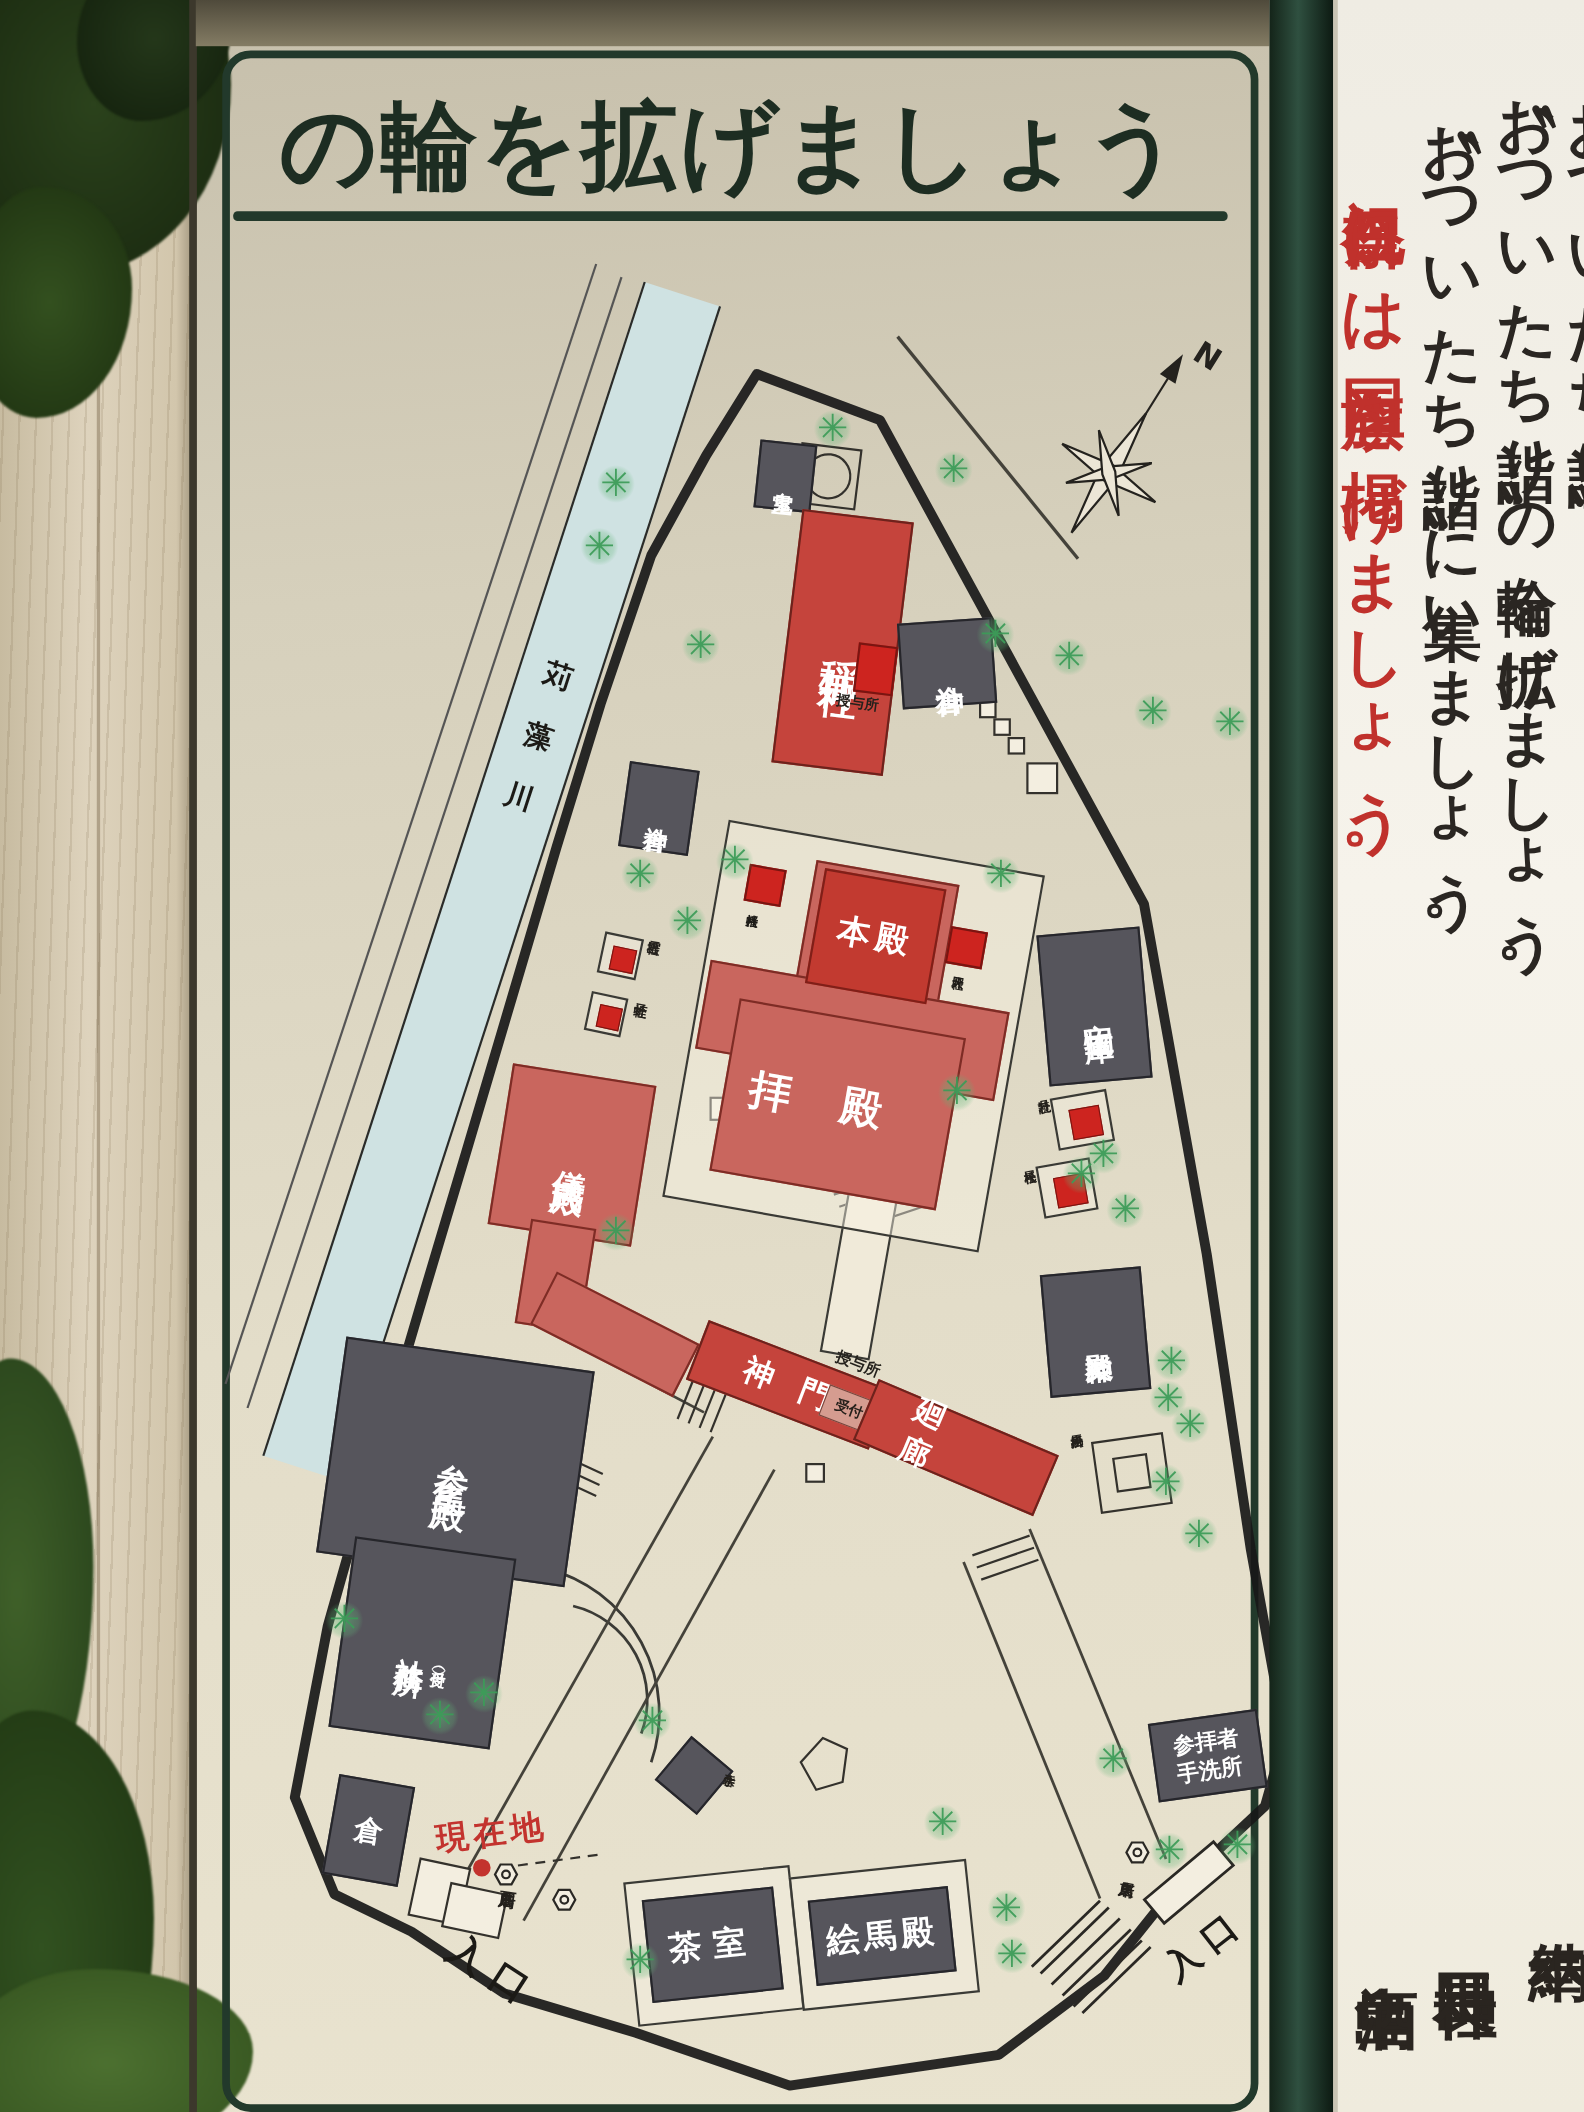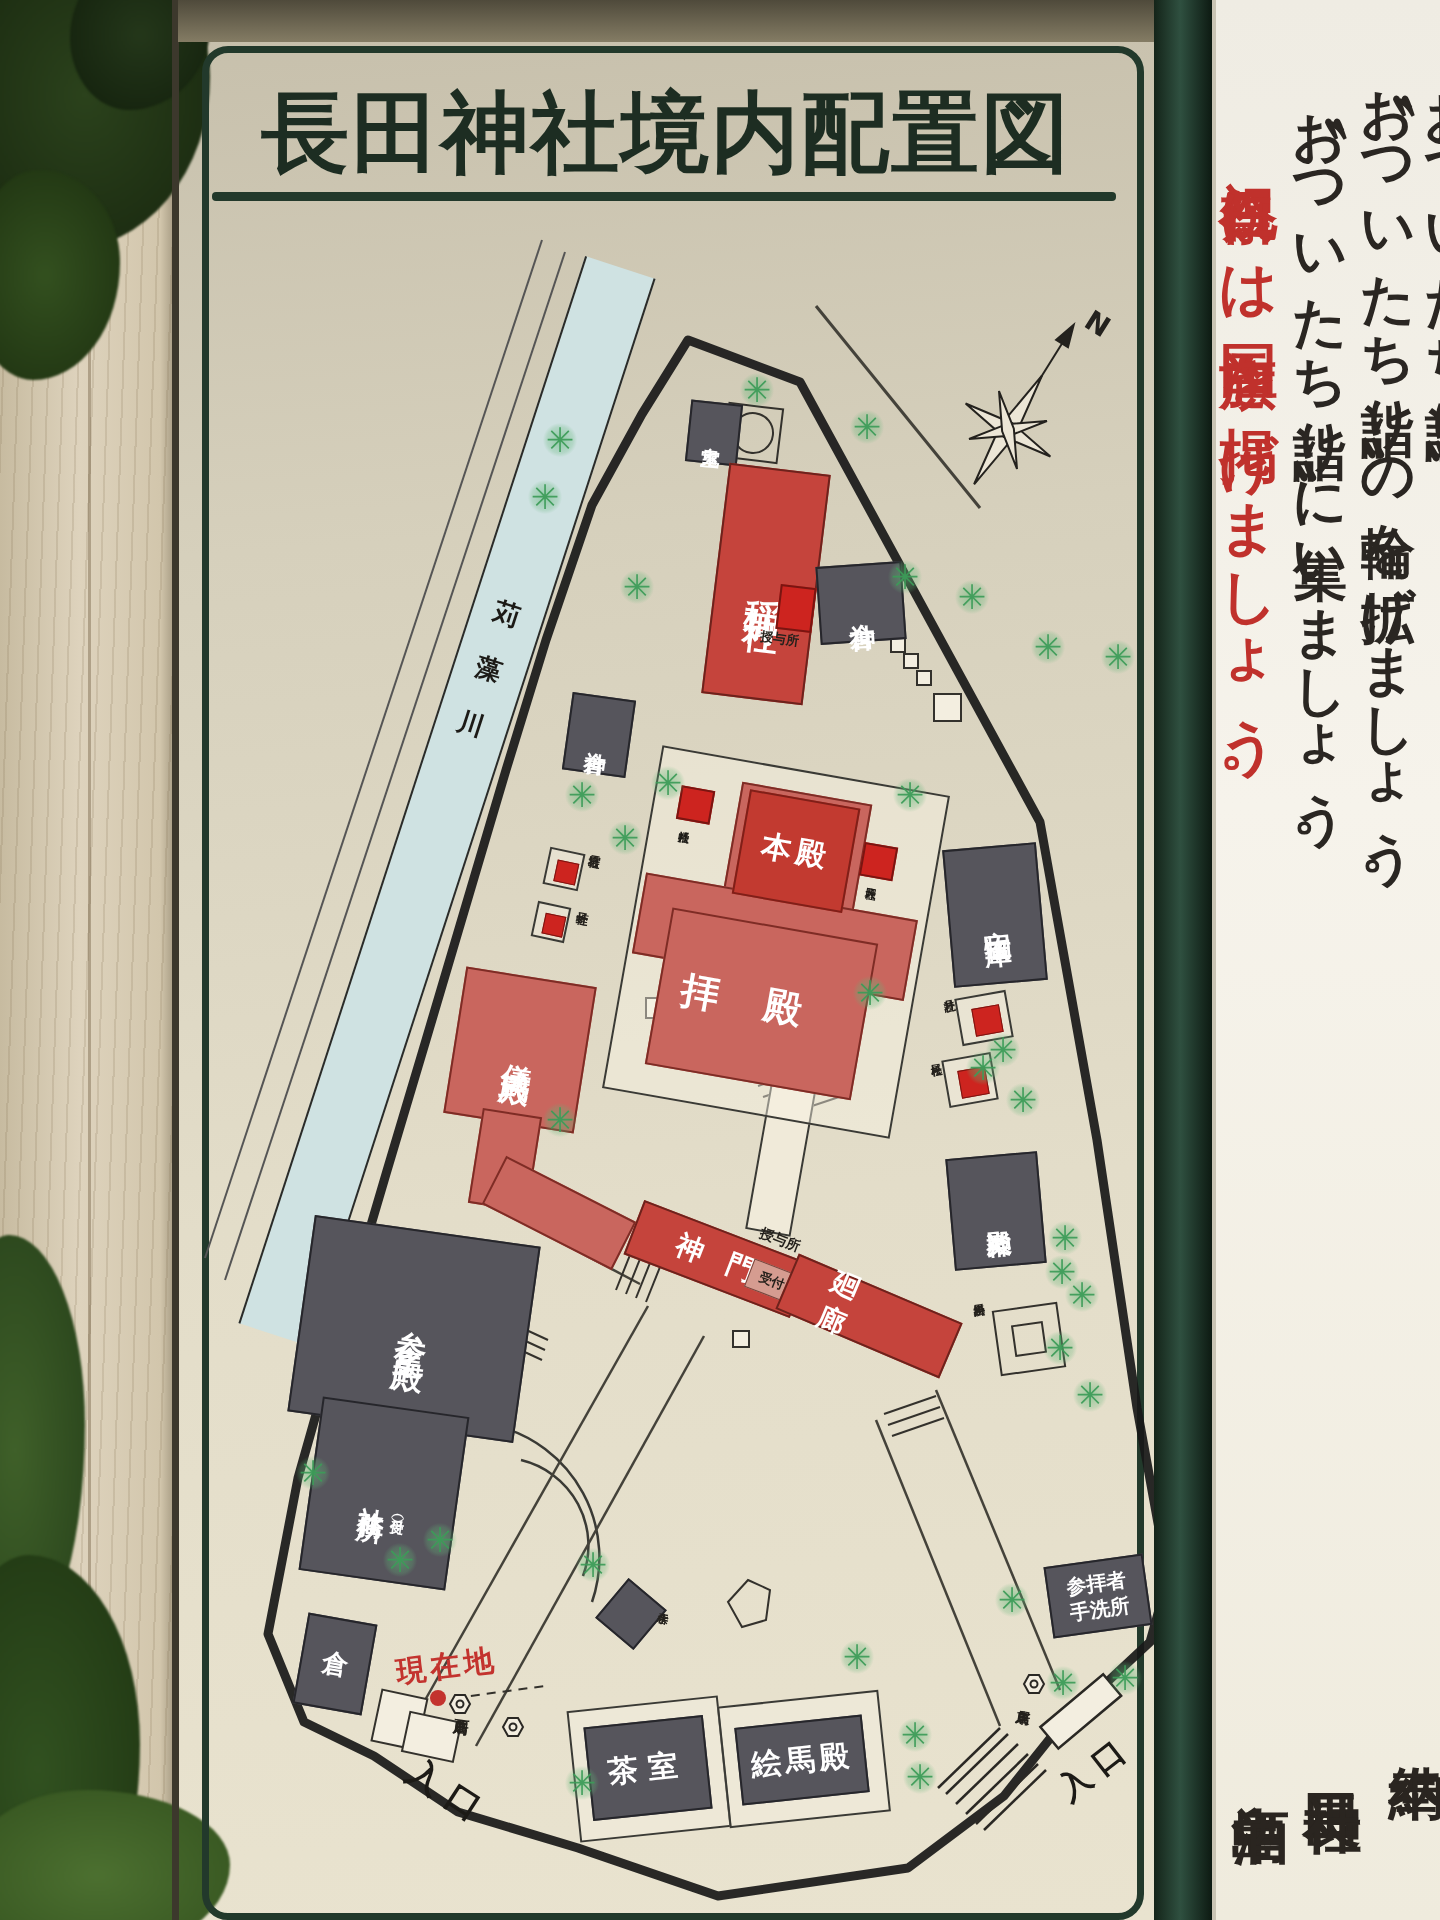--- a/index.html
+++ b/index.html
@@ -49,21 +49,21 @@
 <div class="leafblob" style="left:-30px;top:170px;width:150px;height:210px;background:radial-gradient(#33501f,#1d3010)"></div>
 <div class="leafblob" style="left:70px;top:-40px;width:140px;height:150px;background:radial-gradient(#24371a,#121f0c)"></div>
 <div class="leafblob" style="left:-55px;top:1235px;width:140px;height:430px;background:radial-gradient(#3f6029,#26401a)"></div>
 <div class="leafblob" style="left:-65px;top:1555px;width:205px;height:430px;background:radial-gradient(#315120,#1f3512)"></div>
 <div class="leafblob" style="left:-35px;top:1790px;width:265px;height:170px;background:radial-gradient(#4c7030,#33511e)"></div>
 
 <div class="board"></div>
 <div class="board-edge"></div>
 <div class="beam"></div>
 <div class="frame-border"></div>
-<div class="title">長田神社境内配置図</div>
+<div class="title">の輪を拡げましょう</div>
 <div class="title-rule"></div>
 
 <div class="river">
   <span class="river-label">苅藻川</span>
 </div>
 
 <svg class="overlay" width="1440" height="1920" viewBox="0 0 1440 1920">
   <g stroke="#555" stroke-width="2" fill="none">
     <path d="M565,252 L225,1280"></path>
       <path d="M542,240 L205,1258"></path>

